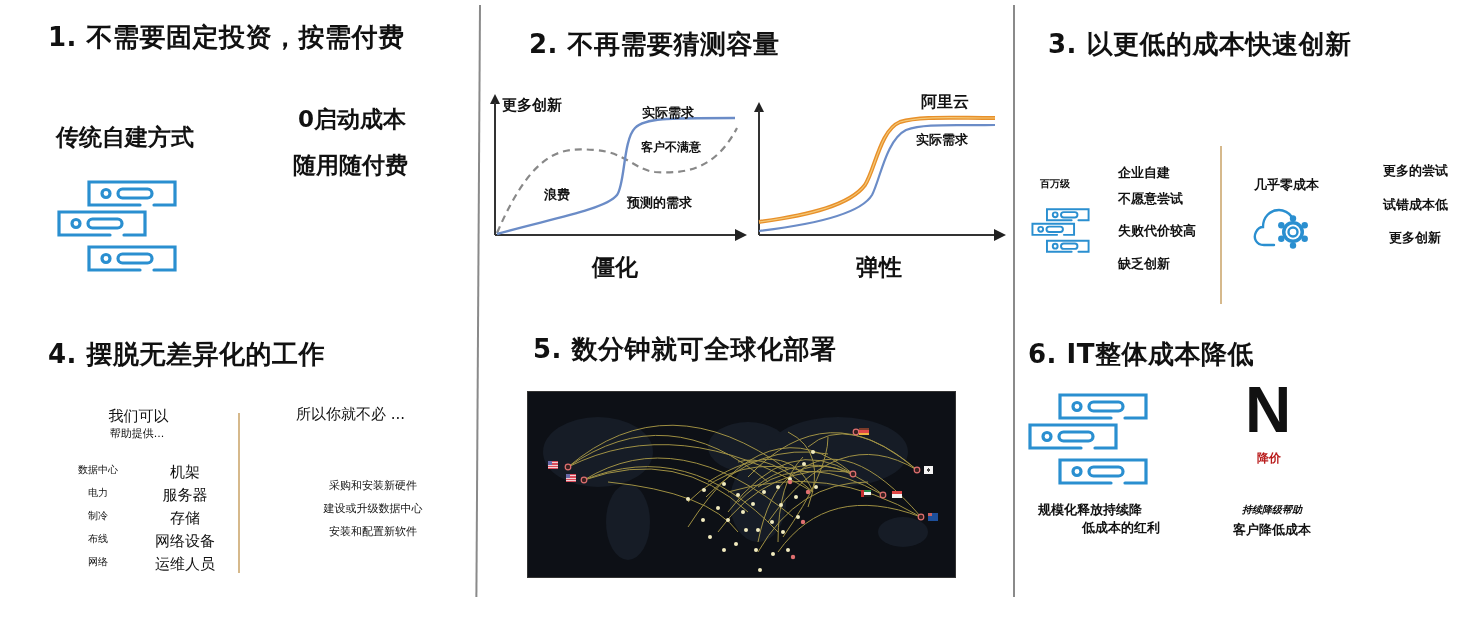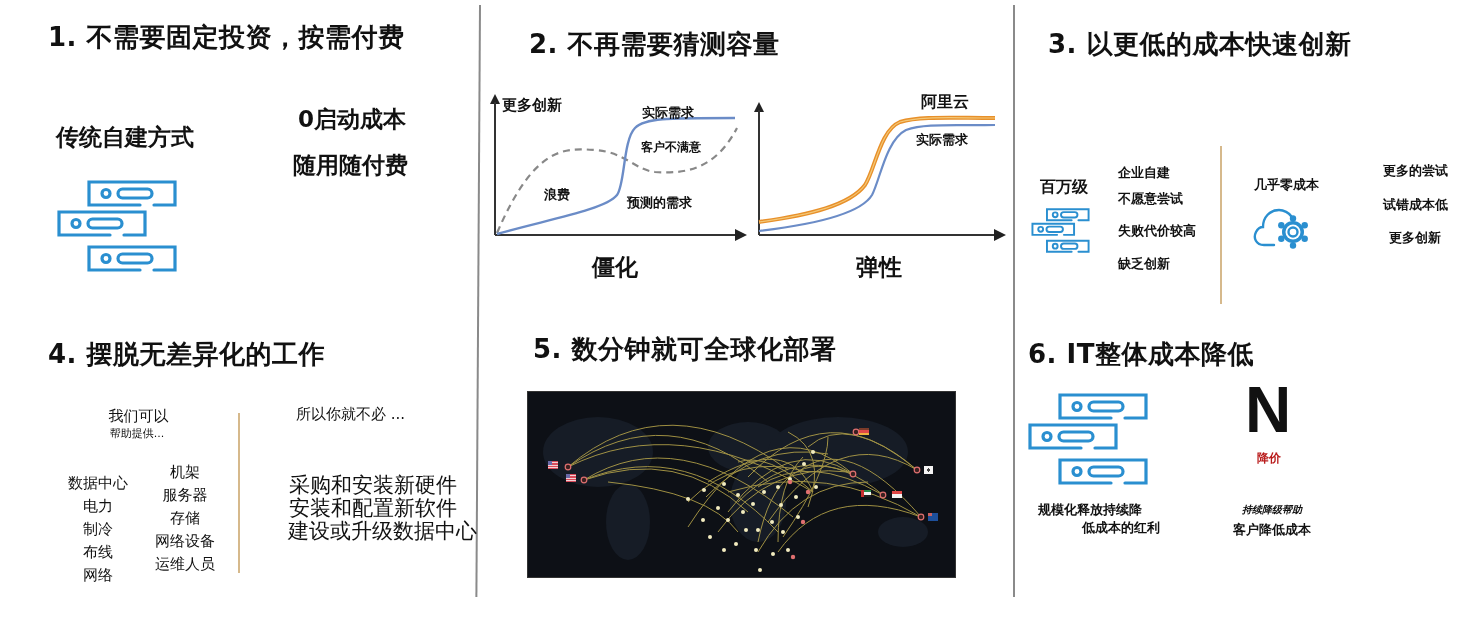--- a/index.html
+++ b/index.html
@@ -75,21 +75,21 @@
     </svg>
   </div>
   <div class="abs txt bold" style="left:921px; top:92px; font-size:16px;">阿里云</div>
   <div class="abs txt bold" style="left:916px; top:131px; font-size:13px;">实际需求</div>
   <div class="abs txt bold" style="left:856px; top:252px; font-size:23px;">弹性</div>
 </div>
 
 <div>
   <div class="abs title" style="left:1048px; top:27px;">3. 以更低的成本快速创新</div>
 
-  <div class="abs txt bold" style="left:1040px; top:177px; font-size:16px;">百万级</div>
+  <div class="abs txt bold" style="left:1040px; top:177px; font-size:10px;">百万级</div>
   <div class="abs" style="left:1031px; top:207px;">
     <svg width="60" height="47" viewBox="0 0 124 96">
       <g fill="none" stroke="#2a8fd0" stroke-width="4" stroke-linecap="round">
         <path d="M84 27 H33 V4 H119 V27 H98"></path>
         <circle cx="50" cy="15.5" r="5"></circle>
           <rect x="62" y="10" width="34" height="11" rx="5.5"></rect>
         <path d="M54 57 H3 V34 H89 V57 H68"></path>
         <circle cx="20" cy="45.5" r="5"></circle>
           <rect x="32" y="40" width="34" height="11" rx="5.5"></rect>
         <path d="M84 92 H33 V69 H119 V92 H98"></path>
@@ -128,42 +128,42 @@
   <div class="abs txt bold" style="left:1383px; top:196px; font-size:13px;">试错成本低</div>
   <div class="abs txt bold" style="left:1383px; top:229px; font-size:13px;margin-left:6px;">更多创新</div>
 </div>
 
 <div>
   <div class="abs title" style="left:48px; top:337px;">4. 摆脱无差异化的工作</div>
 
   <div class="abs txt center" style="left:101px; top:407px; font-size:15px; width:75px;">我们可以</div>
   <div class="abs txt center" style="left:92px; top:426px; font-size:11px; width:90px;">帮助提供...</div>
 
-  <div class="abs center" style="left:60px; top:472px; width:76px; font-size:15px; line-height:23px;">
+  <div class="abs center" style="left:60px; top:458px; width:76px; font-size:10px; line-height:23px;">
     <div class="txt">数据中心</div>
     <div class="txt">电力</div>
     <div class="txt">制冷</div>
     <div class="txt">布线</div>
     <div class="txt">网络</div>
   </div>
   <div class="abs center" style="left:145px; top:461px; width:80px; font-size:15px; line-height:23px;">
     <div class="txt">机架</div>
     <div class="txt">服务器</div>
     <div class="txt">存储</div>
     <div class="txt">网络设备</div>
     <div class="txt">运维人员</div>
   </div>
 
   <div class="tan-div" style="left:238px; top:413px; height:160px;"></div>
 
   <div class="abs txt" style="left:296px; top:405px; font-size:15px;">所以你就不必 ...</div>
-  <div class="abs center" style="left:288px; top:474px; width:170px; font-size:21px; line-height:23px;">
+  <div class="abs center" style="left:288px; top:474px; width:170px; font-size:11px; line-height:23px;">
     <div class="txt">采购和安装新硬件</div>
+    <div class="txt">建设或升级数据中心</div>
     <div class="txt">安装和配置新软件</div>
-    <div class="txt">建设或升级数据中心</div>
   </div>
 </div>
 
 <div>
   <div class="abs title" style="left:533px; top:332px;">5. 数分钟就可全球化部署</div>
   <div class="map">
     <svg width="429" height="187" viewBox="0 0 429 187">
 
       <g fill="#161c26">
         <ellipse cx="70" cy="60" rx="55" ry="35"></ellipse>

